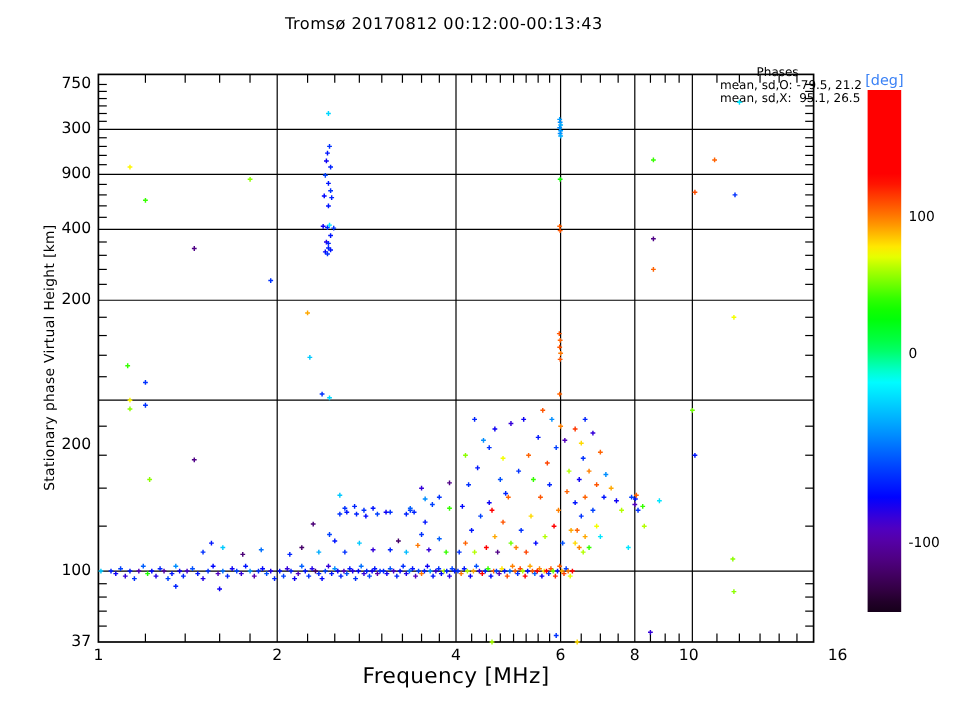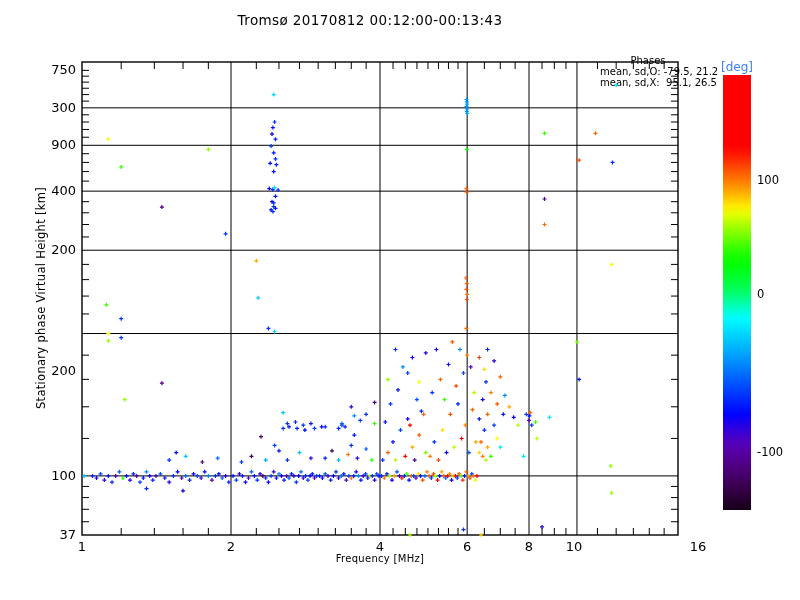--- a/index.html
+++ b/index.html
@@ -8,21 +8,21 @@
   .title1{position:absolute;left:82px;top:12px;width:576px;text-align:center;
           font-size:13.5px;letter-spacing:.4px;}
   .title2{position:absolute;left:82px;top:27px;width:576px;text-align:center;
           font-size:13px;letter-spacing:.4px;}
   .stats{position:absolute;left:600px;top:13px;width:110px;font-size:10px;line-height:11px;}
   .stats .s1{text-align:center;width:96px;margin-top:42px;}
   .stats .s2{white-space:pre;}
   .ytitle{position:absolute;left:-90px;top:291px;width:262px;text-align:center;
           font-size:11.5px;transform:rotate(-90deg);letter-spacing:.3px;}
   .xtitle{position:absolute;left:82px;top:553px;width:596px;text-align:center;
-          font-size:10px;letter-spacing:.3px;}
+          font-size:18px;letter-spacing:.3px;}
   svg.plot{position:absolute;left:0;top:0;}
   .xtick{position:absolute;width:36px;text-align:center;font-size:13px;top:539px;}
   .ytick{position:absolute;width:42px;text-align:right;font-size:13px;left:34px;}
   .cbar{position:absolute;left:723px;top:75px;width:28px;height:435px;}
   .cbarlabel{position:absolute;left:714px;top:60px;width:46px;text-align:center;
              font-size:12px;color:#3b82f6;}
   .ctick{position:absolute;left:757px;font-size:11.5px;}
 </style>
 </head>
 <body>

